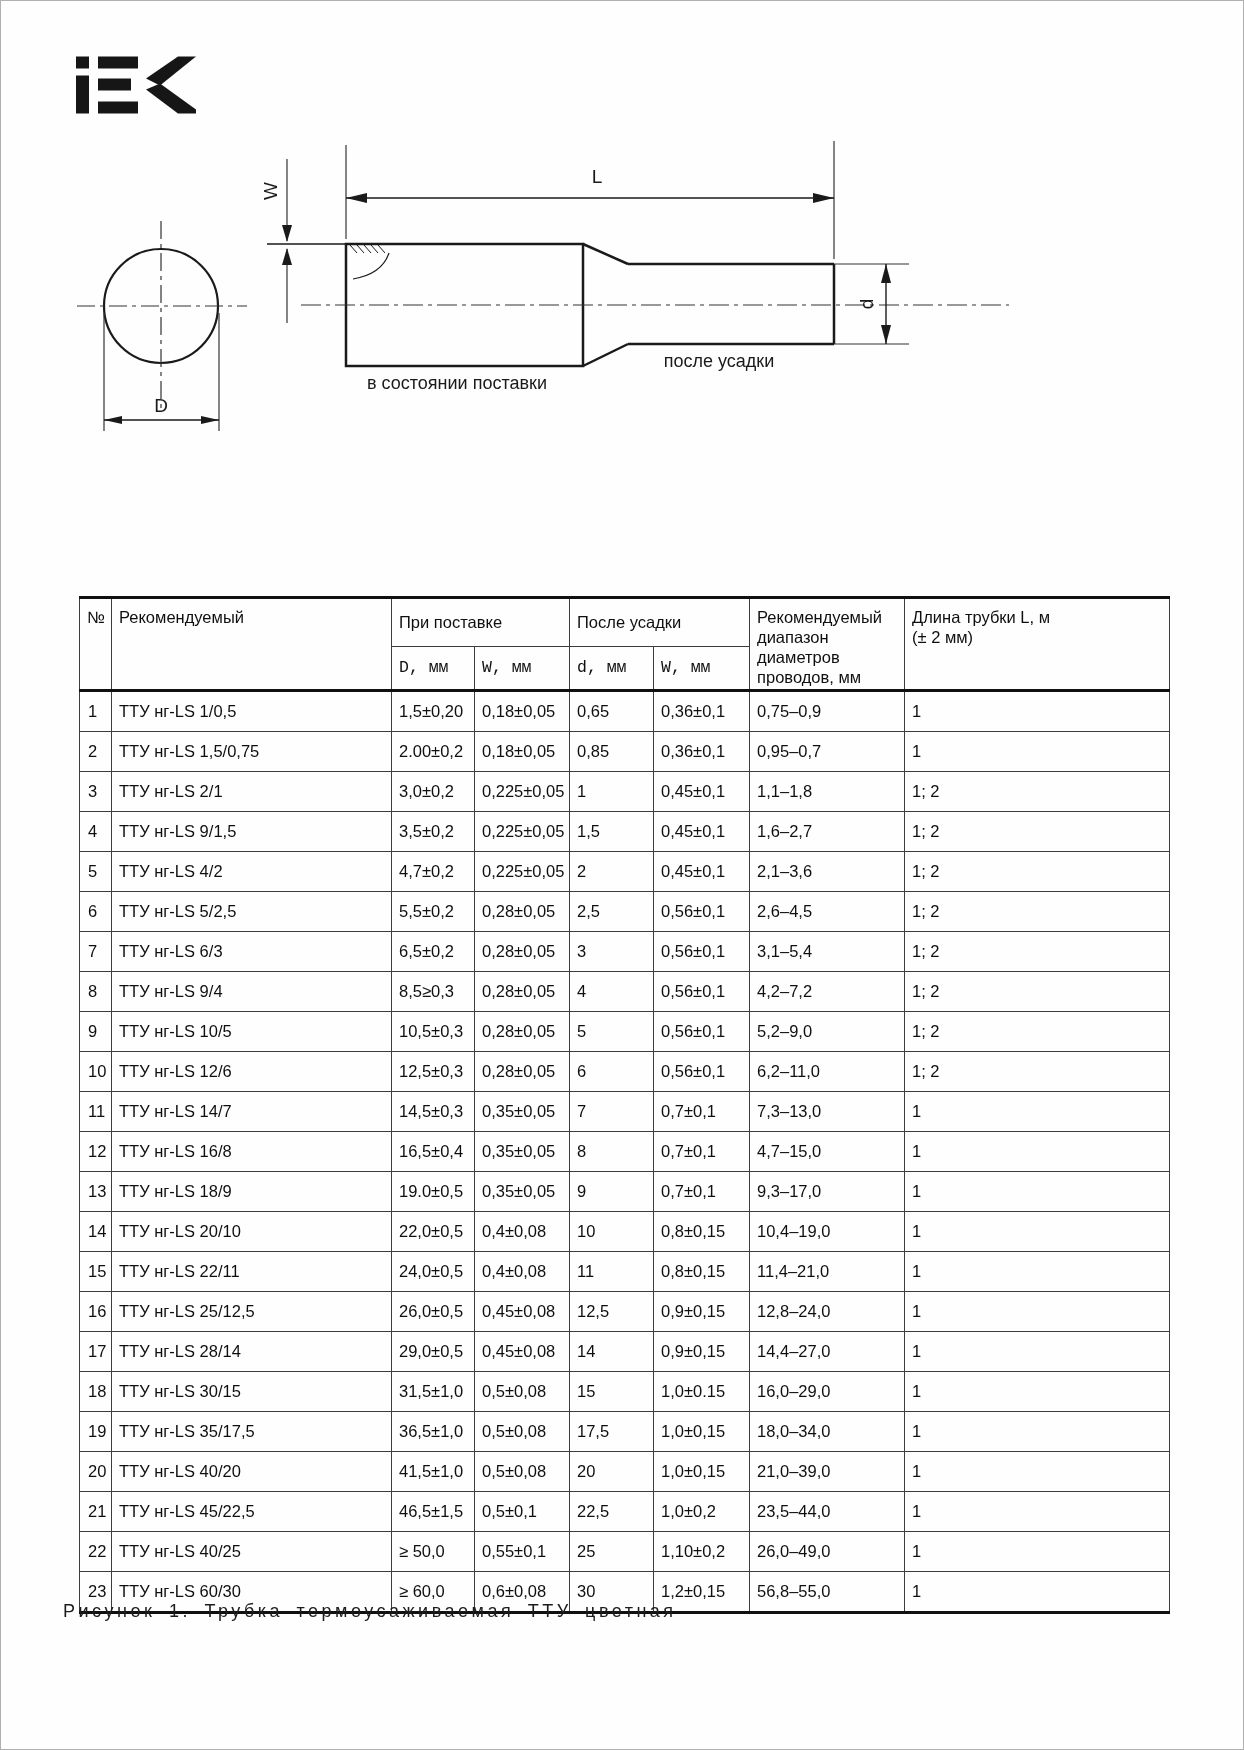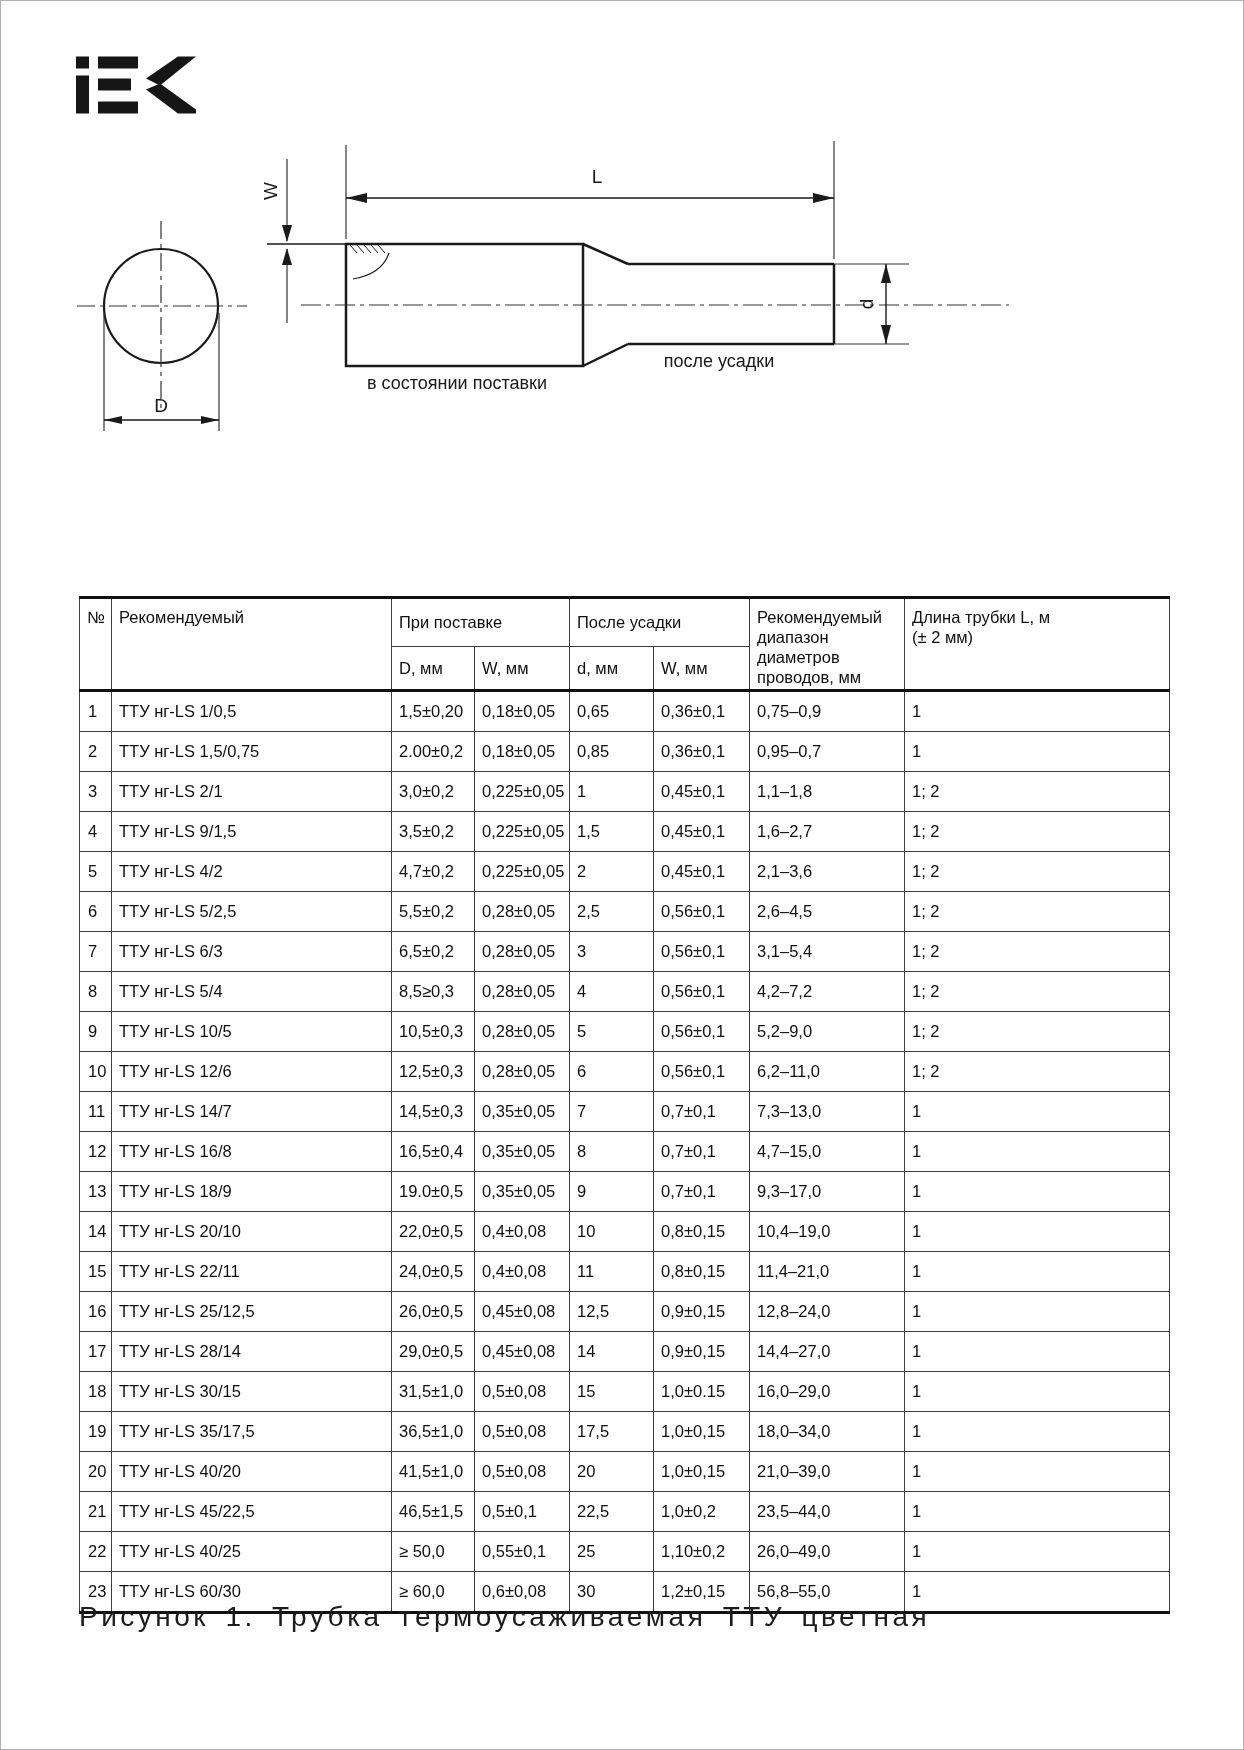--- a/index.html
+++ b/index.html
@@ -34,27 +34,27 @@
     font-weight:400;
     text-align:left;
     vertical-align:middle;
     white-space:nowrap;
     overflow:visible;
   }
   .spec-table thead th{white-space:normal;line-height:20px;}
   .spec-table{border-top:3px solid #101010;border-bottom:3px solid #101010;}
   .spec-table thead{border-bottom:3px solid #101010;}
   .spec-table thead tr.h1 th{height:40px;}
-  .spec-table thead tr.h2 th{height:36px;}
+  .spec-table thead tr.h2 th{height:36px;font-family:Liberation Mono, monospace;}
   .spec-table th.vtop{vertical-align:top;padding-top:8px;}
   .spec-table tbody td{height:35px;}
   .spec-table tbody td.c0{text-align:left;padding-left:8px;}
   .caption{
-    position:absolute;left:78px;top:1600px;
-    font-size:28px;letter-spacing:3.5px;word-spacing:5px;
+    position:absolute;left:62px;top:1600px;
+    font-size:18px;letter-spacing:3.5px;word-spacing:5px;
     color:#1c1c1c;
   }
 </style>
 </head>
 <body>
 
 <div class="page">
 
   <div class="logo">
     <svg viewBox="0 0 120 57">
@@ -224,21 +224,21 @@
           <td class="c1">ТТУ нг-LS 6/3</td>
           <td class="c2">6,5±0,2</td>
           <td class="c3">0,28±0,05</td>
           <td class="c4">3</td>
           <td class="c5">0,56±0,1</td>
           <td class="c6">3,1–5,4</td>
           <td class="c7">1; 2</td>
         </tr>
         <tr>
           <td class="c0">8</td>
-          <td class="c1">ТТУ нг-LS 5/4</td>
+          <td class="c1">ТТУ нг-LS 9/4</td>
           <td class="c2">8,5≥0,3</td>
           <td class="c3">0,28±0,05</td>
           <td class="c4">4</td>
           <td class="c5">0,56±0,1</td>
           <td class="c6">4,2–7,2</td>
           <td class="c7">1; 2</td>
         </tr>
         <tr>
           <td class="c0">9</td>
           <td class="c1">ТТУ нг-LS 10/5</td>

